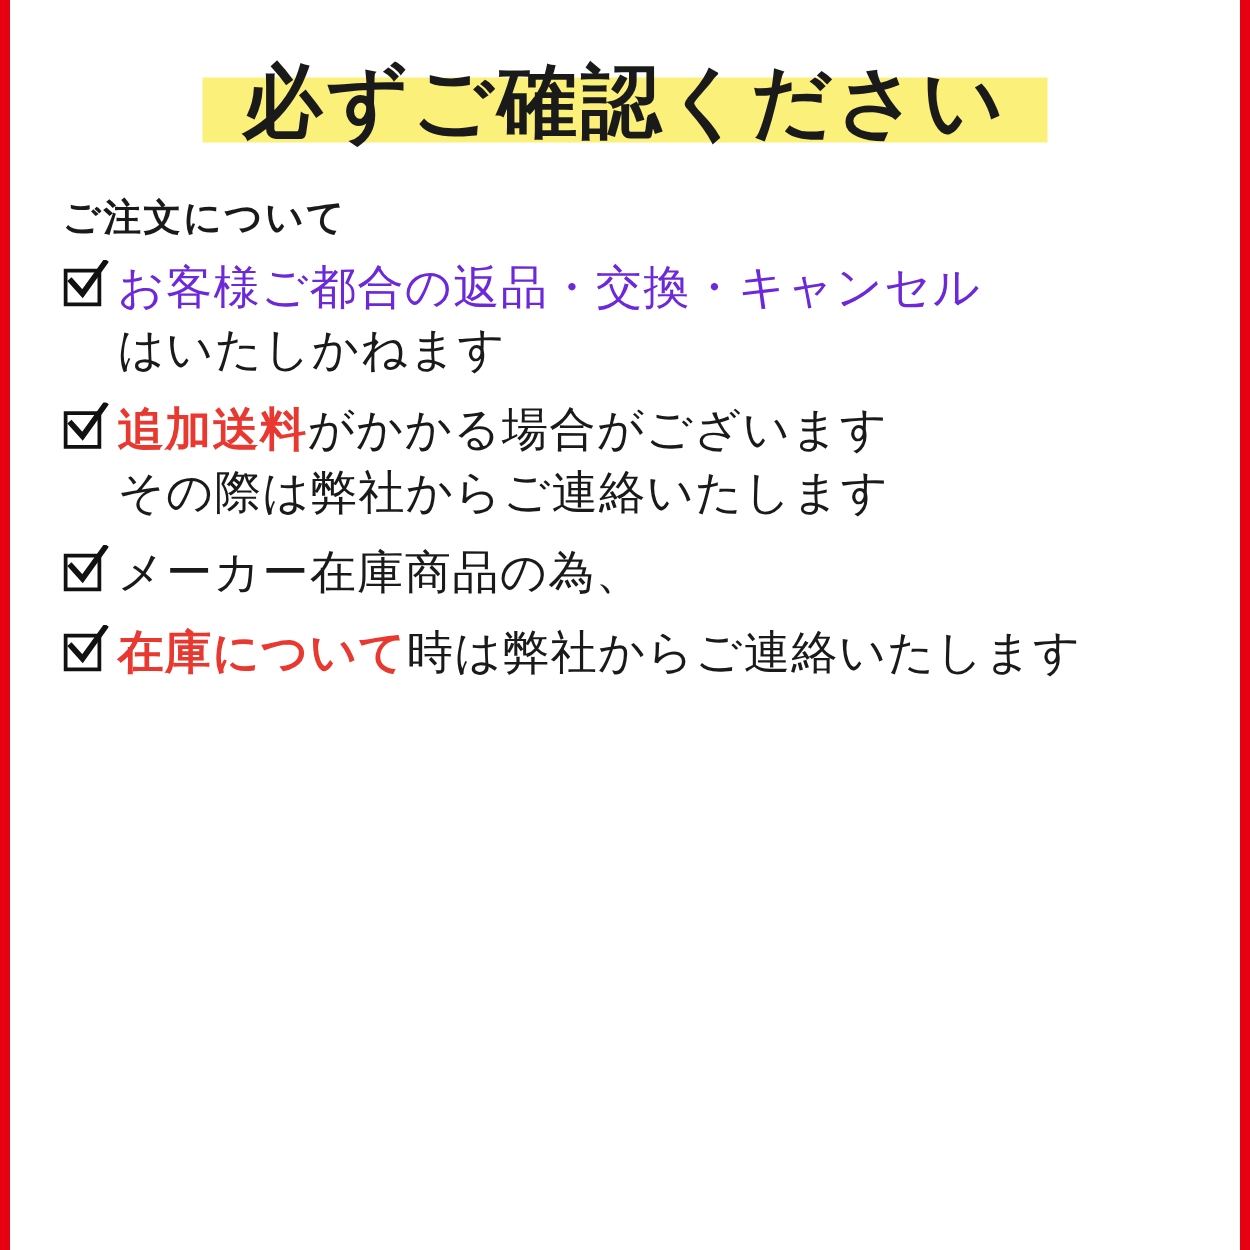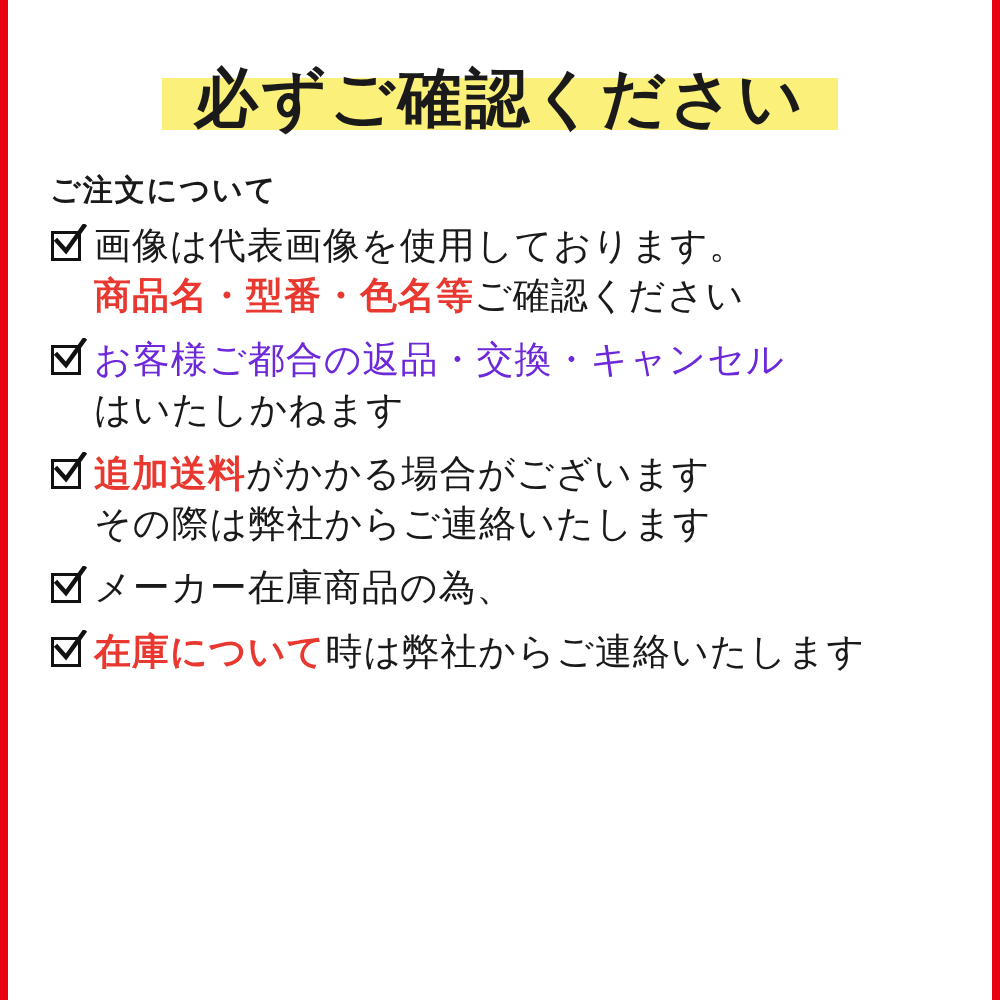--- a/index.html
+++ b/index.html
@@ -22,21 +22,21 @@
     border-left: 8px solid #e60012;
     border-right: 8px solid #e60012;
     background: #ffffff;
   }
   .inner {
     position: absolute;
     left: 0;
     right: 0;
     top: 0;
     bottom: 0;
-    padding: 16px 34px;
+    padding: 0 34px;
   }
 
   
   .title-wrap {
     margin-top: 36px;
     text-align: center;
     position: relative;
     height: 92px;
   }
   .title-highlight {
@@ -137,32 +137,20 @@
 <div class="page">
   <div class="inner">
 
     <div class="title-wrap">
       <div class="title-highlight"></div>
       <div class="title-text">必ずご確認ください</div>
     </div>
 
     <div class="section-heading">ご注文について</div>
 
-    <div class="item">
-      <span class="check-icon">
-        <span class="box"></span>
-        <svg class="tick" viewBox="0 0 34 34" xmlns="http://www.w3.org/2000/svg">
-          <polyline points="4,17 13,27 31,2" fill="none" stroke="#111111" stroke-width="4.5" stroke-linecap="square"></polyline>
-        </svg>
-      </span>
-      <span class="lines">
-        <div class="line">画像は代表画像を使用しております。</div>
-        <div class="line"><span class="red">商品名・型番・色名等</span><span class="black">ご確認ください</span></div>
-      </span>
-    </div>
 
     <div class="item">
       <span class="check-icon">
         <span class="box"></span>
         <svg class="tick" viewBox="0 0 34 34" xmlns="http://www.w3.org/2000/svg">
           <polyline points="4,17 13,27 31,2" fill="none" stroke="#111111" stroke-width="4.5" stroke-linecap="square"></polyline>
         </svg>
       </span>
       <span class="lines">
         <div class="line red">お客様ご都合の返品・交換・キャンセル</div>

